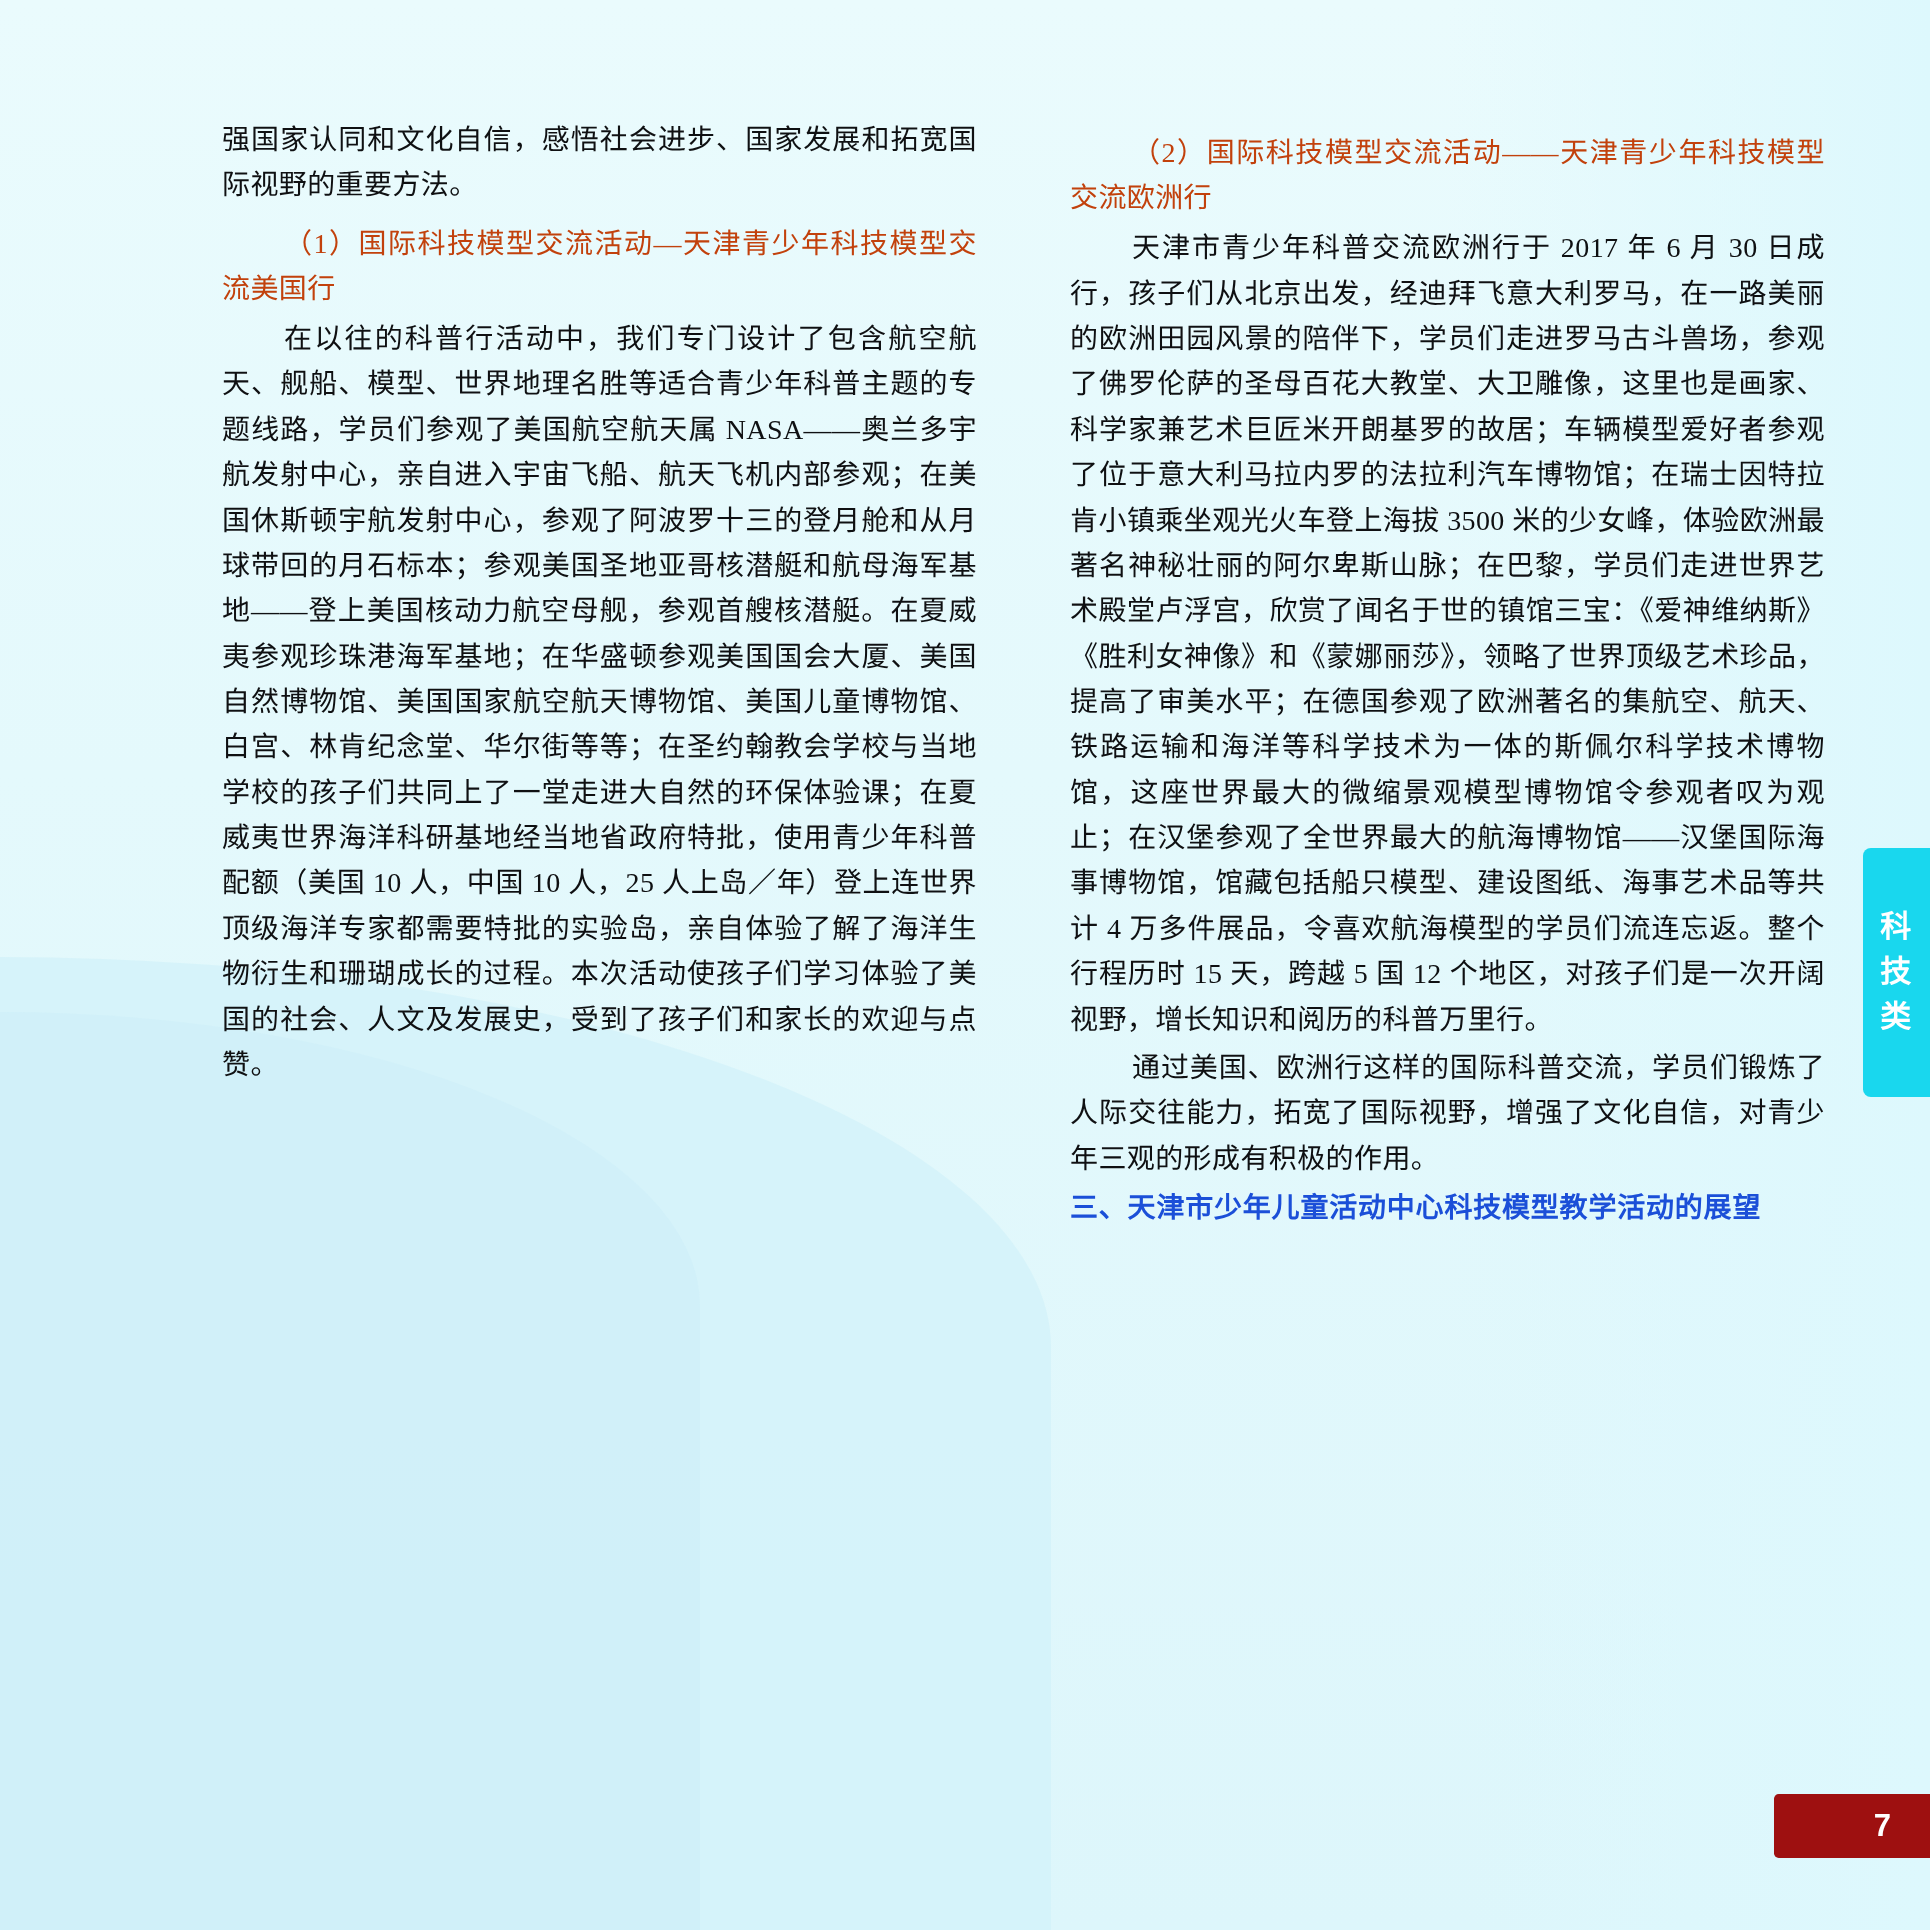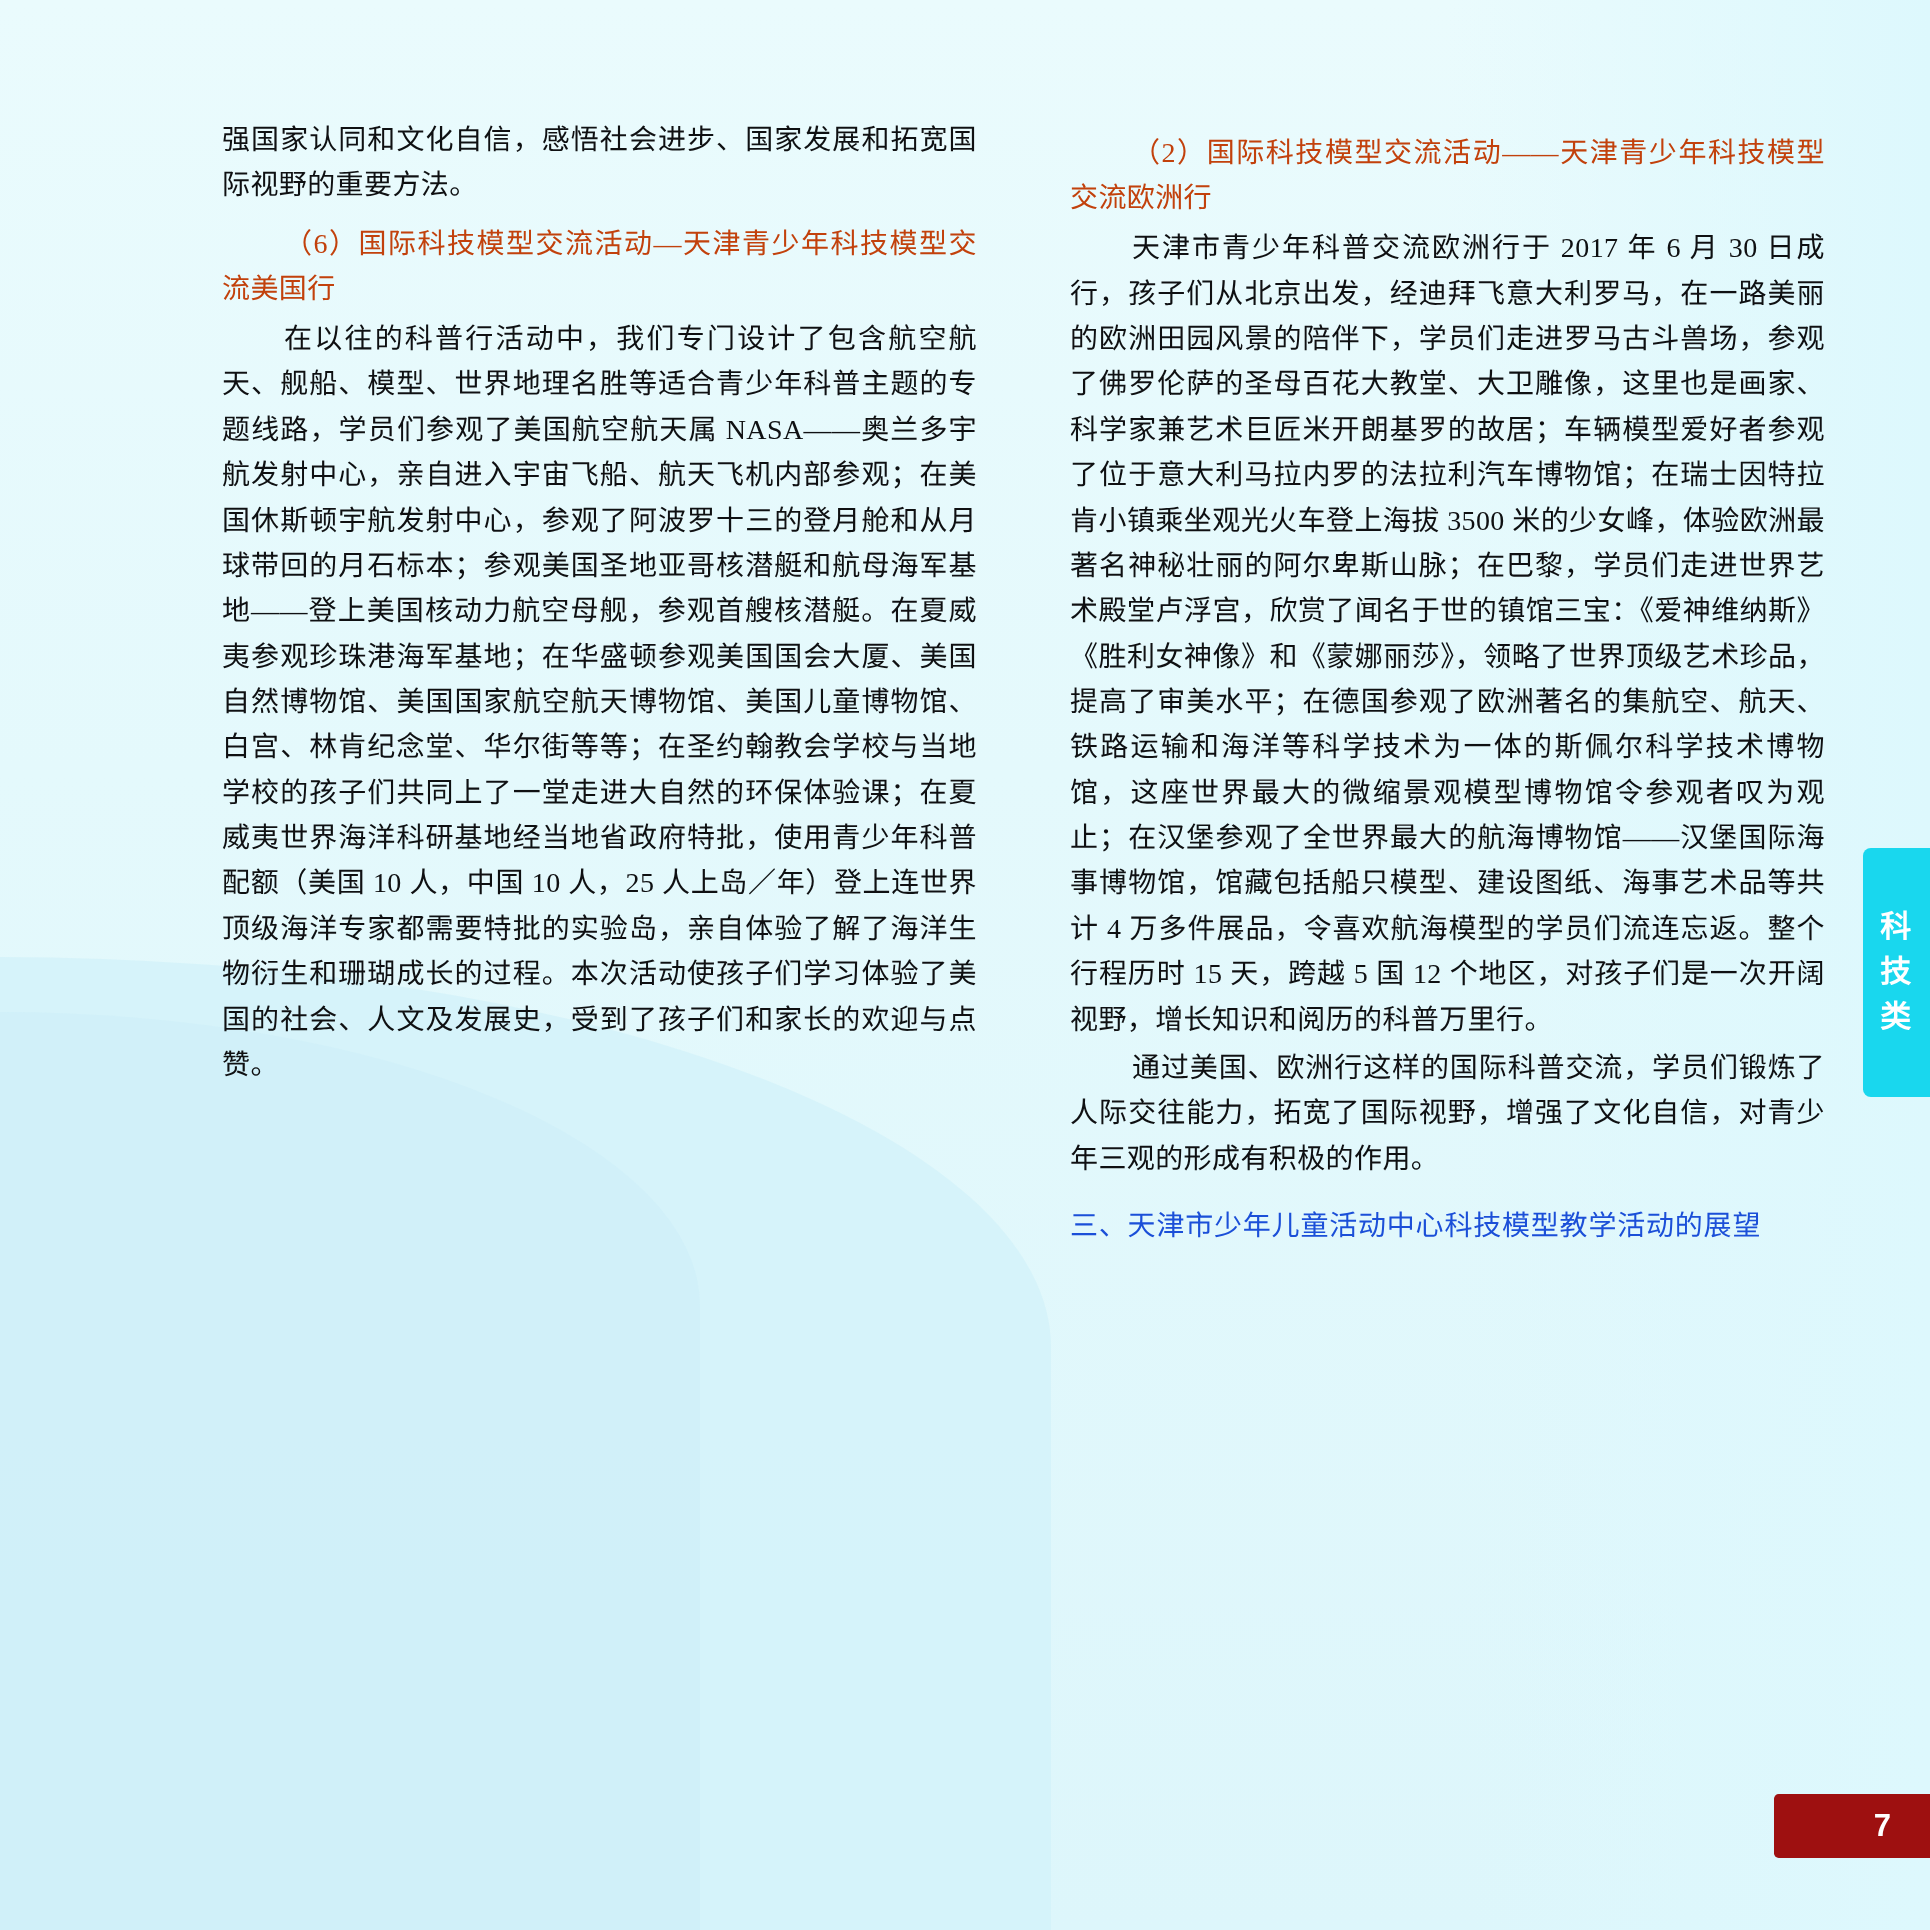--- a/index.html
+++ b/index.html
@@ -83,23 +83,23 @@
     font-family: Liberation Serif, serif;
   }
   p.sub-head {
     color: #c2410c;
     text-indent: 62px;
     margin-top: 13px;
     margin-bottom: 4.7px;
   }
   p.section-head {
     color: #1b4fd8;
-    font-weight: normal;
+    font-weight: bold;
     font-family: "Liberation Sans", "DejaVu Sans", sans-serif;
-    margin-top: 22px;
+    margin-top: 4px;
     letter-spacing: 0.8px;
   }
 
   
   .side-tab {
     position: absolute;
     right: 0;
     top: 848px;
     width: 67px;
     height: 249px;
@@ -146,21 +146,21 @@
 <div class="bg-wave"></div>
 <div class="bg-wave2"></div>
 <div class="bg-right-glow"></div>
 
 <div class="page">
 
   <div class="columns">
 
     <div class="col">
       <p>强国家认同和文化自信，感悟社会进步、国家发展和拓宽国际视野的重要方法。</p>
-      <p class="sub-head">（6）国际科技模型交流活动—天津青少年科技模型交流美国行</p>
+      <p class="sub-head">（1）国际科技模型交流活动—天津青少年科技模型交流美国行</p>
       <p class="indent">在以往的科普行活动中，我们专门设计了包含航空航天、舰船、模型、世界地理名胜等适合青少年科普主题的专题线路，学员们参观了美国航空航天属 NASA——奥兰多宇航发射中心，亲自进入宇宙飞船、航天飞机内部参观；在美国休斯顿宇航发射中心，参观了阿波罗十三的登月舱和从月球带回的月石标本；参观美国圣地亚哥核潜艇和航母海军基地——登上美国核动力航空母舰，参观首艘核潜艇。在夏威夷参观珍珠港海军基地；在华盛顿参观美国国会大厦、美国自然博物馆、美国国家航空航天博物馆、美国儿童博物馆、白宫、林肯纪念堂、华尔街等等；在圣约翰教会学校与当地学校的孩子们共同上了一堂走进大自然的环保体验课；在夏威夷世界海洋科研基地经当地省政府特批，使用青少年科普配额（美国 10 人，中国 10 人，25 人上岛／年）登上连世界顶级海洋专家都需要特批的实验岛，亲自体验了解了海洋生物衍生和珊瑚成长的过程。本次活动使孩子们学习体验了美国的社会、人文及发展史，受到了孩子们和家长的欢迎与点赞。</p>
     </div>
 
     <div class="col">
       <p class="sub-head">（2）国际科技模型交流活动——天津青少年科技模型交流欧洲行</p>
       <p class="indent">天津市青少年科普交流欧洲行于 2017 年 6 月 30 日成行，孩子们从北京出发，经迪拜飞意大利罗马，在一路美丽的欧洲田园风景的陪伴下，学员们走进罗马古斗兽场，参观了佛罗伦萨的圣母百花大教堂、大卫雕像，这里也是画家、科学家兼艺术巨匠米开朗基罗的故居；车辆模型爱好者参观了位于意大利马拉内罗的法拉利汽车博物馆；在瑞士因特拉肯小镇乘坐观光火车登上海拔 3500 米的少女峰，体验欧洲最著名神秘壮丽的阿尔卑斯山脉；在巴黎，学员们走进世界艺术殿堂卢浮宫，欣赏了闻名于世的镇馆三宝：《爱神维纳斯》《胜利女神像》和《蒙娜丽莎》，领略了世界顶级艺术珍品，提高了审美水平；在德国参观了欧洲著名的集航空、航天、铁路运输和海洋等科学技术为一体的斯佩尔科学技术博物馆，这座世界最大的微缩景观模型博物馆令参观者叹为观止；在汉堡参观了全世界最大的航海博物馆——汉堡国际海事博物馆，馆藏包括船只模型、建设图纸、海事艺术品等共计 4 万多件展品，令喜欢航海模型的学员们流连忘返。整个行程历时 15 天，跨越 5 国 12 个地区，对孩子们是一次开阔视野，增长知识和阅历的科普万里行。</p>
       <p class="indent">通过美国、欧洲行这样的国际科普交流，学员们锻炼了人际交往能力，拓宽了国际视野，增强了文化自信，对青少年三观的形成有积极的作用。</p>
       <p class="section-head">三、天津市少年儿童活动中心科技模型教学活动的展望</p>
     </div>
 

